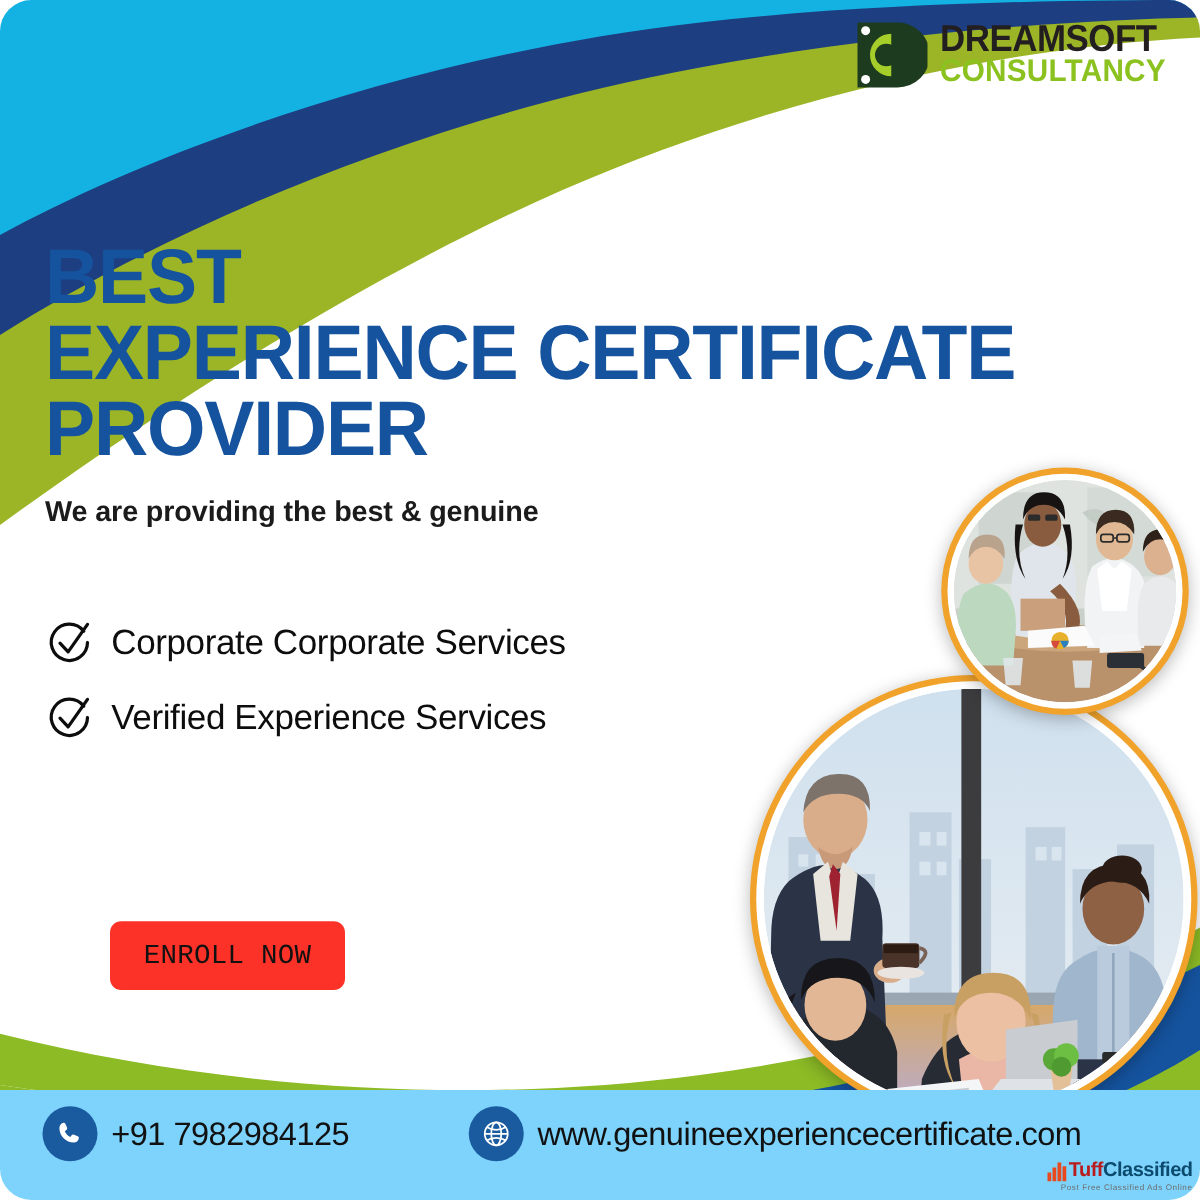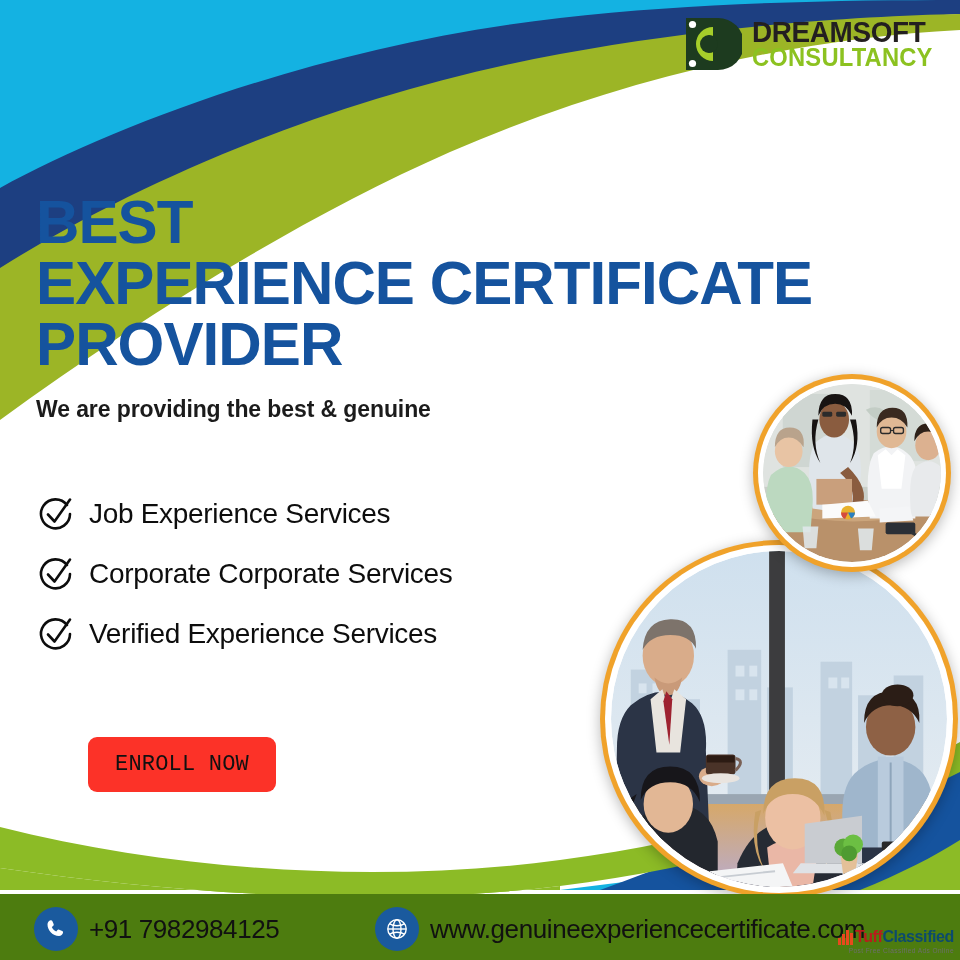--- a/index.html
+++ b/index.html
@@ -3,21 +3,21 @@
 <meta charset="utf-8">
 <style>
   * { margin:0; padding:0; box-sizing:border-box; }
   html,body { width:960px; height:960px; }
   body {
     font-family:"Liberation Sans", sans-serif;
     background:#ffffff;
     overflow:hidden;
     position:relative;
   }
-  .banner { position:relative; width:960px; height:960px; background:#fff; overflow:hidden; }
+  .banner { position:relative; width:960px; height:960px; background:#fff; overflow:hidden;border-radius:25px; }
 
   
   .deco { position:absolute; inset:0; width:960px; height:960px; pointer-events:none; }
   .deco-top { z-index:1; }
   .deco-bottom { z-index:1; }
 
   
   .logo { position:absolute; top:14px; right:18px; display:flex; align-items:center; gap:10px; z-index:6; }
   .logo-mark { width:60px; height:60px; flex:none; }
   .logo-words { display:flex; flex-direction:column; line-height:0.93; }
@@ -67,21 +67,21 @@
     position:absolute; border-radius:50%; z-index:3;
     box-shadow:0 3px 14px rgba(0,0,0,0.28);
   }
   .photo-small-ring { left:753px; top:374px; width:198px; height:198px; background:#f0a22a; padding:5px; }
   .photo-small-inner { width:100%; height:100%; border-radius:50%; background:#fff; padding:5px; }
   .photo-large-ring { left:600px; top:540px; width:358px; height:358px; background:#f0a22a; padding:5px; }
   .photo-large-inner { width:100%; height:100%; border-radius:50%; background:#fff; padding:6px; }
   .photo-img { width:100%; height:100%; border-radius:50%; overflow:hidden; position:relative; }
 
   
-  .footer { position:absolute; left:0; bottom:0; width:960px; height:66px; background:#4d7c0f; z-index:7; }
+  .footer { position:absolute; left:0; bottom:0; width:960px; height:88px; background:#7dd3fc; z-index:7; }
   .contact { position:absolute; display:flex; align-items:center; gap:11px; }
   .contact-phone { left:34px; top:13px; }
   .contact-web { left:375px; top:13px; }
   .contact-icon {
     width:44px; height:44px; border-radius:50%; background:#1a5a9e; flex:none;
     display:flex; align-items:center; justify-content:center;
   }
   .contact-text { font-size:26px; color:#111; letter-spacing:-0.4px; white-space:nowrap; }
 
   
@@ -132,27 +132,20 @@
     <div>BEST</div>
     <div>EXPERIENCE CERTIFICATE</div>
     <div>PROVIDER</div>
   </div>
 
   <div class="subtitle">
     <div>We are providing the best &amp; genuine</div>
   </div>
 
   <div class="features">
-    <div class="feature">
-      <svg class="feature-icon" viewBox="0 0 40 40">
-        <path d="M31,11 A14.5,14.5 0 1 0 34,20" fill="none" stroke="#0d0d0d" stroke-width="2.6" stroke-linecap="round"></path>
-        <path d="M12,20.5 L18.5,27.5 L34,5.5" fill="none" stroke="#0d0d0d" stroke-width="2.6" stroke-linecap="round" stroke-linejoin="round"></path>
-      </svg>
-      <span class="feature-label">Job Experience Services</span>
-    </div>
     <div class="feature">
       <svg class="feature-icon" viewBox="0 0 40 40">
         <path d="M31,11 A14.5,14.5 0 1 0 34,20" fill="none" stroke="#0d0d0d" stroke-width="2.6" stroke-linecap="round"></path>
         <path d="M12,20.5 L18.5,27.5 L34,5.5" fill="none" stroke="#0d0d0d" stroke-width="2.6" stroke-linecap="round" stroke-linejoin="round"></path>
       </svg>
       <span class="feature-label">Corporate Corporate Services</span>
     </div>
     <div class="feature">
       <svg class="feature-icon" viewBox="0 0 40 40">
         <path d="M31,11 A14.5,14.5 0 1 0 34,20" fill="none" stroke="#0d0d0d" stroke-width="2.6" stroke-linecap="round"></path>

